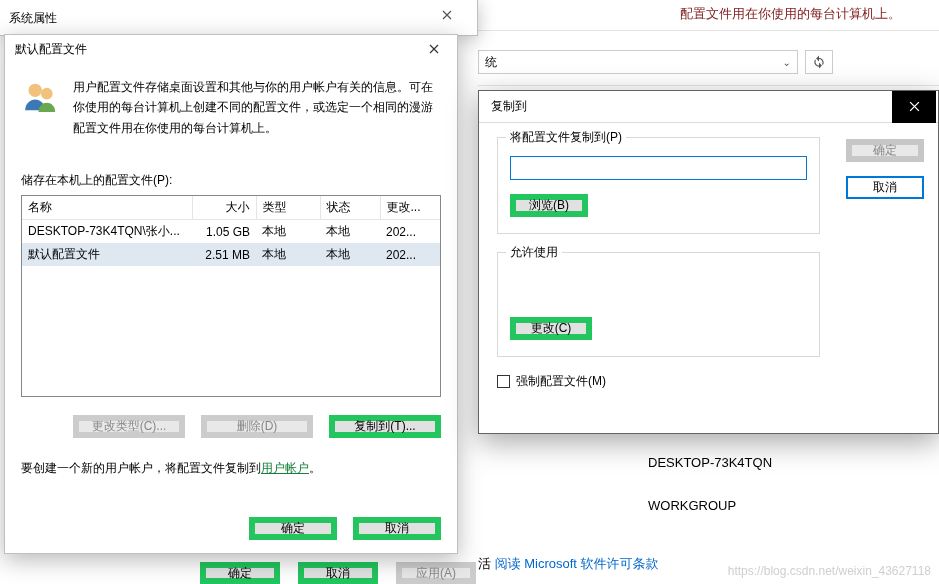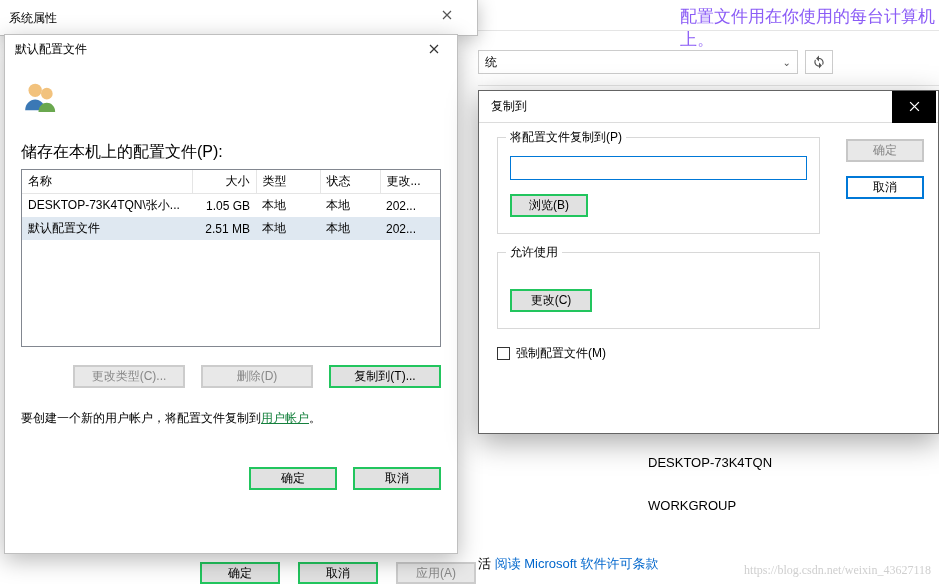--- a/index.html
+++ b/index.html
@@ -10,41 +10,41 @@
     background: #fff;
     color: #000;
     width: 939px;
     height: 584px;
     overflow: hidden;
     position: relative;
   }
 
   
   .bg-layer { position:absolute; inset:0; }
-  .bg-top-text { position:absolute; left:680px; top:5px; font-size:17px; color:#8b5cf6; }
+  .bg-top-text { position:absolute; left:680px; top:5px; font-size:13px; color:#7f1d1d; }
   .bg-select { position:absolute; left:478px; top:50px; width:320px; height:24px; border:1px solid #ccc; background:#fff; display:flex; align-items:center; padding:0 6px; }
   .bg-select .chev { margin-left:auto; font-size:10px; color:#555; }
   .bg-refresh { position:absolute; left:805px; top:50px; width:28px; height:24px; border:1px solid #ccc; display:flex; align-items:center; justify-content:center; color:#555; }
   .bg-search { position:absolute; left:845px; top:50px; width:94px; height:24px; border:1px solid #ccc; display:flex; align-items:center; padding:0 6px; color:#888; gap:6px; }
   .bg-search svg { width:12px; height:12px; fill:#888; flex-shrink:0; }
   .bg-vsep { position:absolute; left:478px; top:85px; width:461px; height:1px; background:#e5e5e5; }
   .bg-hsep2{ position:absolute; left:478px; top:30px; width:461px; height:1px; background:#e5e5e5; }
   .bg-val1 { position:absolute; left:648px; top:455px; font-size:13px; color:#000;}
   .bg-val2 { position:absolute; left:648px; top:498px; font-size:13px; color:#000;}
   .bg-activate { position:absolute; left:478px; top:555px; font-size:13px; color:#000;}
   .bg-link { color:#0066cc; }
-  .bg-wm { position:absolute; right:8px; bottom:6px; font-size:12px; color:#cfcfcf;font-family:Liberation Serif, serif;}
+  .bg-wm { position:absolute; right:8px; bottom:6px; font-size:12px; color:#cfcfcf;}
   .bg-bottom-btns { position:absolute; left:200px; top:562px; display:flex; gap:18px;}
   .bg-bottom-btns .btn { width:80px; height:22px; }
   .bg-bottom-btns .btn:last-child { color:#888; }
 
   
   .btn {
     background: #e1e1e1;
-    border: 2px solid #22c55e;
+    border: 6px solid #22c55e;
     display: inline-flex;
     align-items: center;
     justify-content: center;
     font-size: 12px;
     height: 23px;
     min-width: 78px;
     padding: 0 10px;
     cursor: default;
     user-select: none;
   }
@@ -83,22 +83,22 @@
     align-items:center;
     padding: 0 2px 0 10px;
     font-size:12px;
     color:#000;
   }
   .dlg-close { width:42px; height:28px; display:flex; align-items:center; justify-content:center; font-size:14px; color:#555;}
   .up-body { padding: 14px 16px 12px 16px; }
   .up-header { display:flex; gap:12px; align-items:flex-start; }
   .up-icon svg { width:40px; height:40px; }
   .up-desc { font-size:12px; line-height:1.7; color:#000; flex:1;}
-  .up-subhead { margin-top:22px; font-size:16px;}
-  .up-table-wrap { margin-top:6px; border:1px solid #828790; height:178px; overflow:hidden;}
+  .up-subhead { margin-top:34px; font-size:12px;}
+  .up-table-wrap { margin-top:6px; border:1px solid #828790; height:202px; overflow:hidden;}
   .up-table { width:100%; border-collapse:collapse; font-size:12px;}
   .up-table th { text-align:left; font-weight:normal; padding:3px 6px; border-right:1px solid #e5e5e5; background:#fff; border-bottom:1px solid #e5e5e5; }
   .up-table th:last-child{border-right:none;}
   .up-table td { padding:3px 6px; white-space:nowrap; overflow:hidden; text-overflow:ellipsis; }
   .up-table tr.selected td { background:#dfe8f1;}
   .up-actions { display:flex; gap:16px; justify-content:flex-end; margin-top:18px;}
   .up-actions .btn { width:112px; }
   .up-create { margin-top:22px; font-size:12px; }
   .up-ok-row { display:flex; gap:16px; justify-content:flex-end; margin-top:40px; }
   .up-ok-row .btn { width:88px;}
@@ -129,21 +129,21 @@
     background:#000; color:#fff; font-size:14px; margin-left:auto;
   }
   .ct-body { display:flex; padding: 14px 14px 0 18px; gap:26px; height:calc(100% - 32px);}
   .ct-left { flex:1; }
   .ct-right { width:78px; display:flex; flex-direction:column; gap:14px; padding-top:2px;}
   .groupbox { border:1px solid #d8d8d8; padding:18px 12px 16px 12px; position:relative;}
   .groupbox .legend { position:absolute; top:-9px; left:8px; background:#fff; padding:0 4px; font-size:12px;}
   .ct-input { width:100%; height:24px; border:1px solid #0078d7; outline:none; padding:0 6px; font-size:12px; }
   .ct-browse { margin-top:14px; }
   .ct-group2 { margin-top:18px;}
-  .ct-change { margin-top:12px;}
+  .ct-change { margin-top:40px;}
   .ct-checkbox-row { margin-top:16px; display:flex; align-items:center; gap:6px;}
   .ct-checkbox { width:13px; height:13px; border:1px solid #333; display:inline-block;}
   .ct-right .btn { width:70px;}
   .ct-cancel { border:2px solid #0078d7; background:#fff;}
   .ct-ok { color:#888; background:#e8e8e8; border-color:#c7c7c7;}
 
   a.link { color:#15803d; text-decoration:underline; }
 </style>
 </head>
 <body>
@@ -201,20 +201,21 @@
   <div class="up-body">
     <div class="up-header">
       <span class="up-icon">
         <svg viewBox="0 0 48 48">
             <circle cx="17" cy="16" r="8" fill="#f2c27d"></circle>
             <path d="M5 40c0-8 6-13 12-13s12 5 12 13" fill="#3b78b5"></path>
             <circle cx="31" cy="20" r="7" fill="#f2c27d"></circle>
             <path d="M21 42c0-7 5-11 10-11s10 4 10 11" fill="#6aa84f"></path>
           </svg>
       </span>
+      <div class="up-desc">用户配置文件存储桌面设置和其他与你的用户帐户有关的信息。可在你使用的每台计算机上创建不同的配置文件，或选定一个相同的漫游配置文件用在你使用的每台计算机上。</div>
     </div>
 
     <div class="up-subhead">储存在本机上的配置文件(P):</div>
 
     <div class="up-table-wrap">
       <table class="up-table">
         <colgroup>
             <col style="width:170px">
             <col style="width:64px">
             <col style="width:64px">

